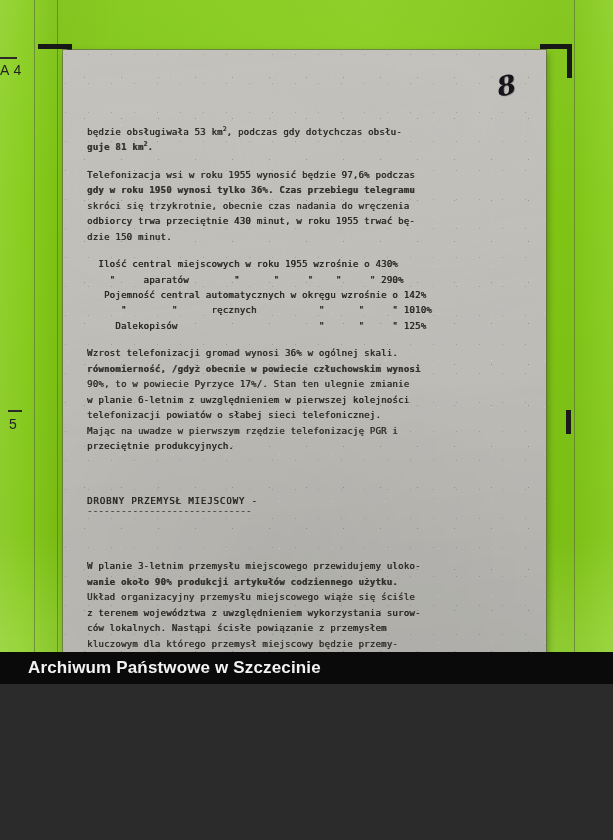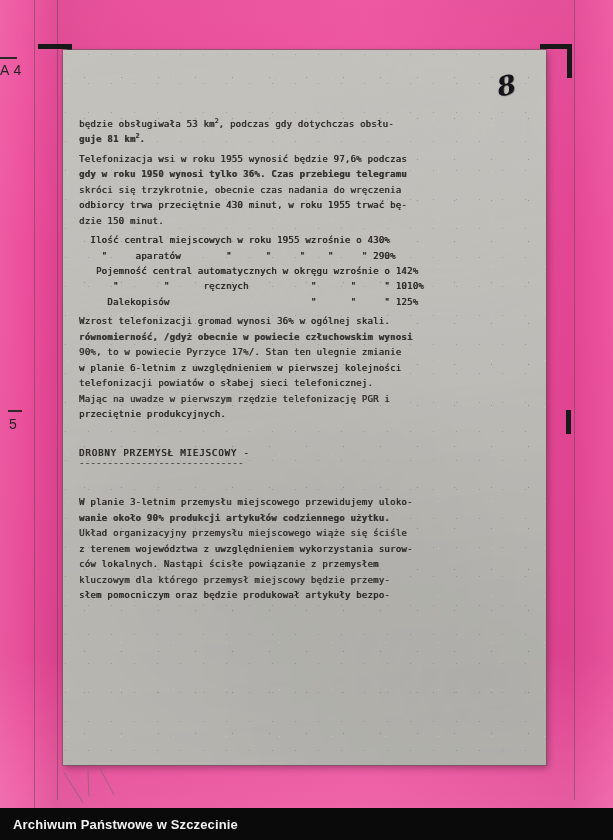--- a/index.html
+++ b/index.html
@@ -12,22 +12,22 @@
     width: 613px;
     height: 840px;
     overflow: hidden;
     font-family: "DejaVu Sans Mono", monospace;
   }
 
   
   #scan-page {
     position: relative;
     width: 613px;
-    height: 840px;
-    background: #ec4899;
+    height: 684px;
+    background: #84cc16;
     overflow: hidden;
   }
 
   
   #scan-bed-texture {
     position: absolute;
     inset: 0;
     background:
       linear-gradient(90deg,
         rgba(255,255,255,0.10) 0%,
@@ -95,21 +95,21 @@
     font-family: "DejaVu Sans Mono", monospace;
     font-size: 9.1px;
     line-height: 15.45px;
     letter-spacing: .18px;
     text-shadow:
       0.35px 0 0 rgba(35,33,31,0.45),
       0 0.35px 0 rgba(35,33,31,0.30),
       0.7px 0.4px 0.6px rgba(60,58,55,0.28);
     -webkit-font-smoothing: none;
   }
-  .para { margin: 4px; }
+  .para { margin: 12px; }
   .tline { white-space: pre; display: block; }
 
   
   .tline:nth-child(3n)   { opacity: .93; }
   .tline:nth-child(4n+1) { opacity: .97; }
   .tline:nth-child(7n+2) { opacity: .88; font-weight: bold; }
 
   .blank-line { display: block; height: 15.45px; }
 
   sup.sq {
@@ -197,24 +197,24 @@
     bottom: 0;
     width: 613px;
     height: 32px;
     background: #0a0a0a;
     display: flex;
     align-items: center;
   }
   #footer-credit {
     color: #f2f2f2;
     font-family: "Liberation Sans", sans-serif;
-    font-size: 13px;
+    font-size: 17px;
     font-weight: 700;
     letter-spacing: .15px;
-    padding-left: 13px;
+    padding-left: 28px;
   }
 
   
   .scratch {
     position: absolute;
     background: rgba(105,105,100,.55);
     transform-origin: left center;
     height: 1px;
   }
 </style>

